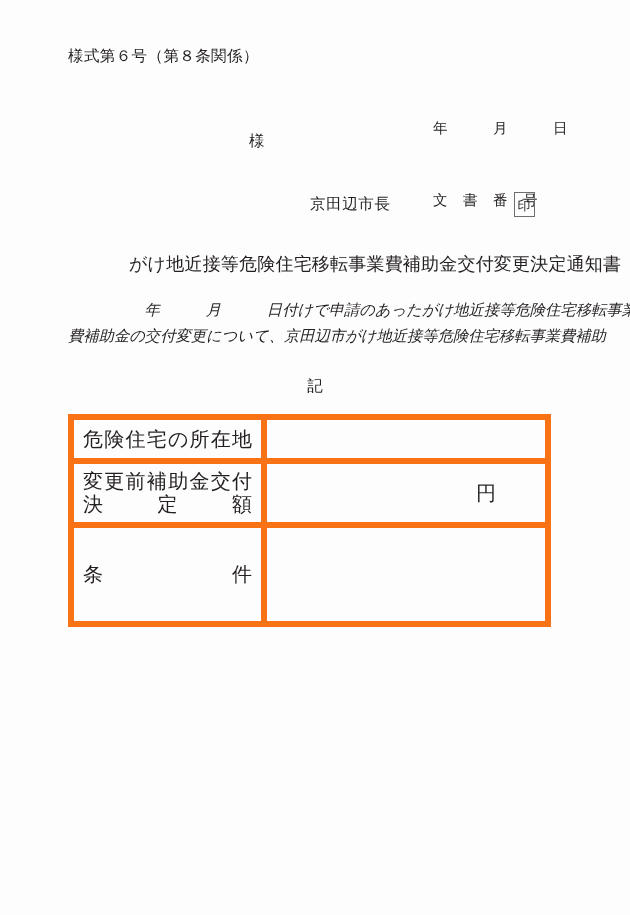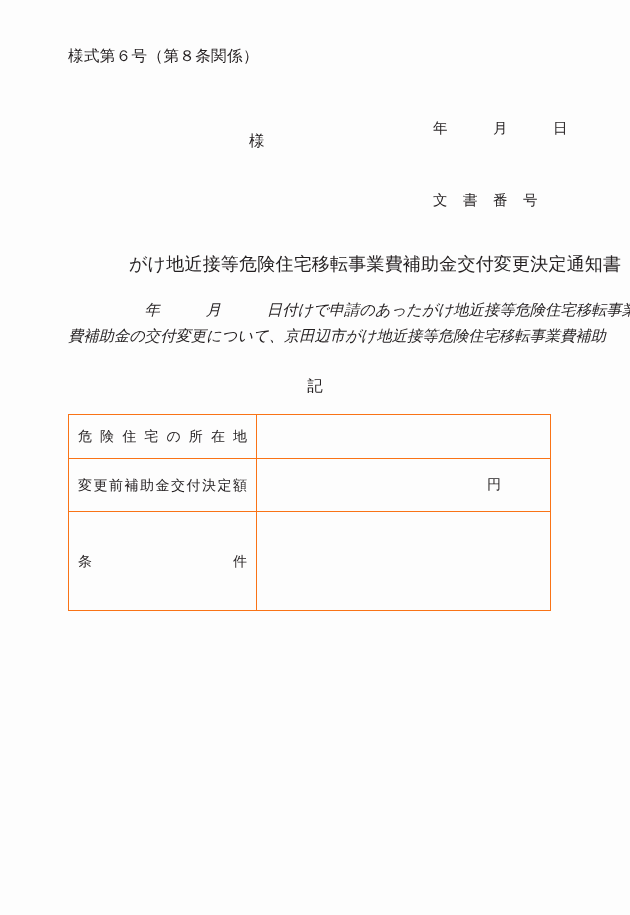--- a/index.html
+++ b/index.html
@@ -101,22 +101,22 @@
   
   .form-table {
     position: absolute;
     left: 68px;
     top: 414px;
     width: 483px;
     border-collapse: collapse;
     table-layout: fixed;
   }
   .form-table td {
-    border: 1px solid #f97316;
-    font-size: 14px;
+    border: 6px solid #f97316;
+    font-size: 20px;
     vertical-align: middle;
   }
   .lbl {
     width: 169px;
     padding: 6px 9px;
     line-height: 23px;
   }
   .val { padding: 6px 10px; }
 
   
@@ -154,20 +154,24 @@
 
   <div class="abs form-no">様式第６号（第８条関係）</div>
 
   <div class="abs doc-meta">
     <div>年　　　月　　　日</div>
     <div>文　書　番　号</div>
   </div>
 
   <div class="abs addressee">様</div>
 
+  <div class="abs issuer-row">
+    <span class="issuer-name">京田辺市長</span>
+    <span class="seal-box">印</span>
+  </div>
 
   <div class="abs doc-title">がけ地近接等危険住宅移転事業費補助金交付変更決定通知書</div>
 
   <div class="body-text">
     <div>　　　　　年　　　月　　　日付けで申請のあったがけ地近接等危険住宅移転事業</div>
     <div>費補助金の交付変更について、京田辺市がけ地近接等危険住宅移転事業費補助</div>
   </div>
 
   <div class="ki-mark">記</div>
 

